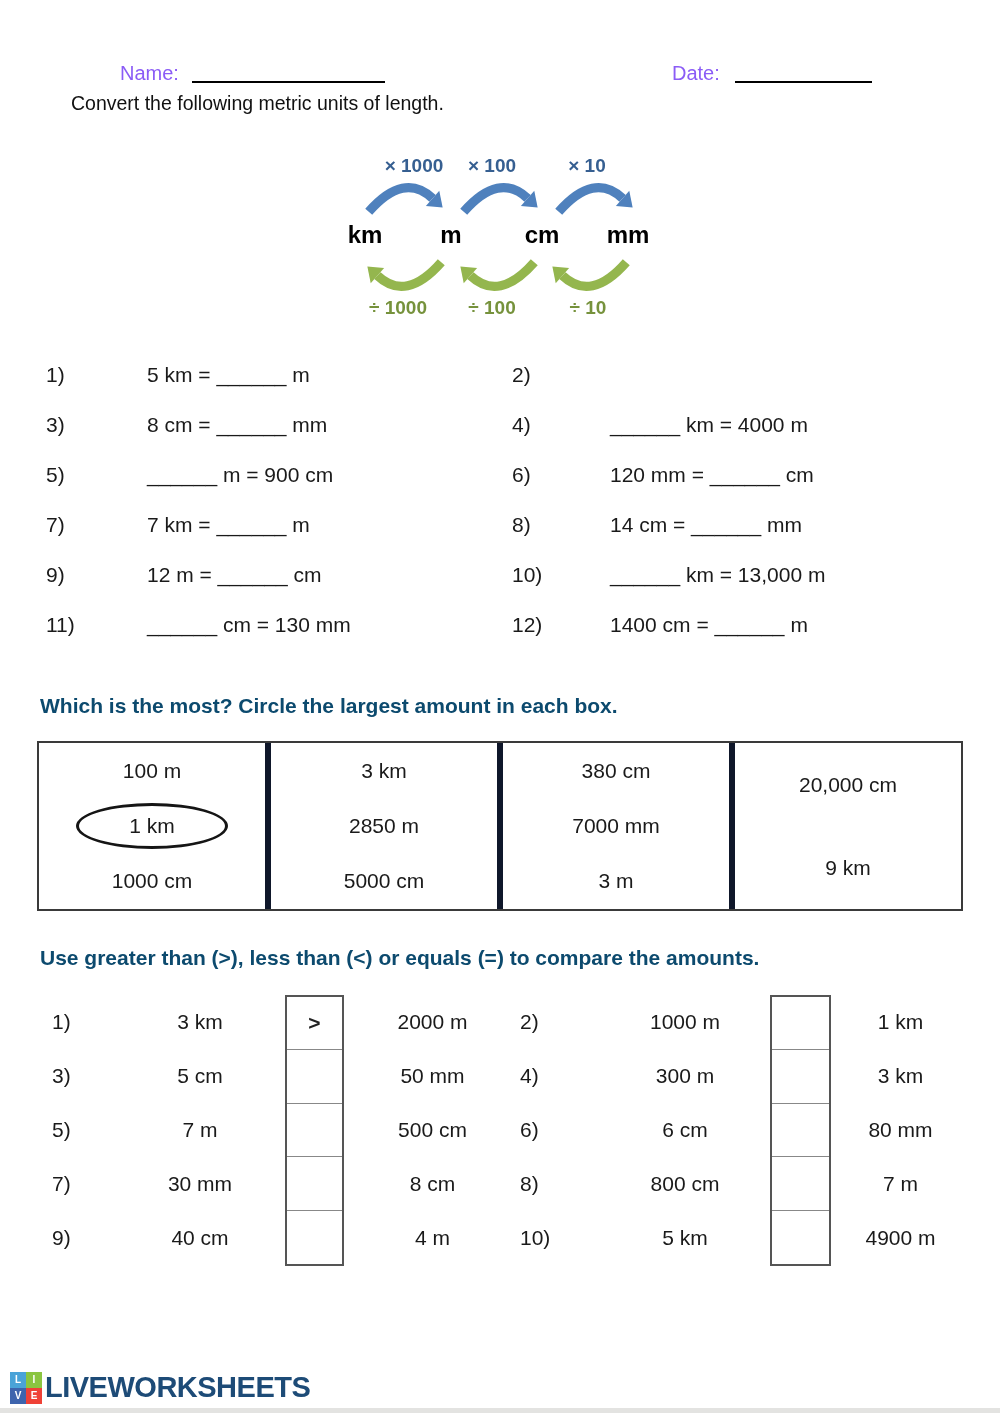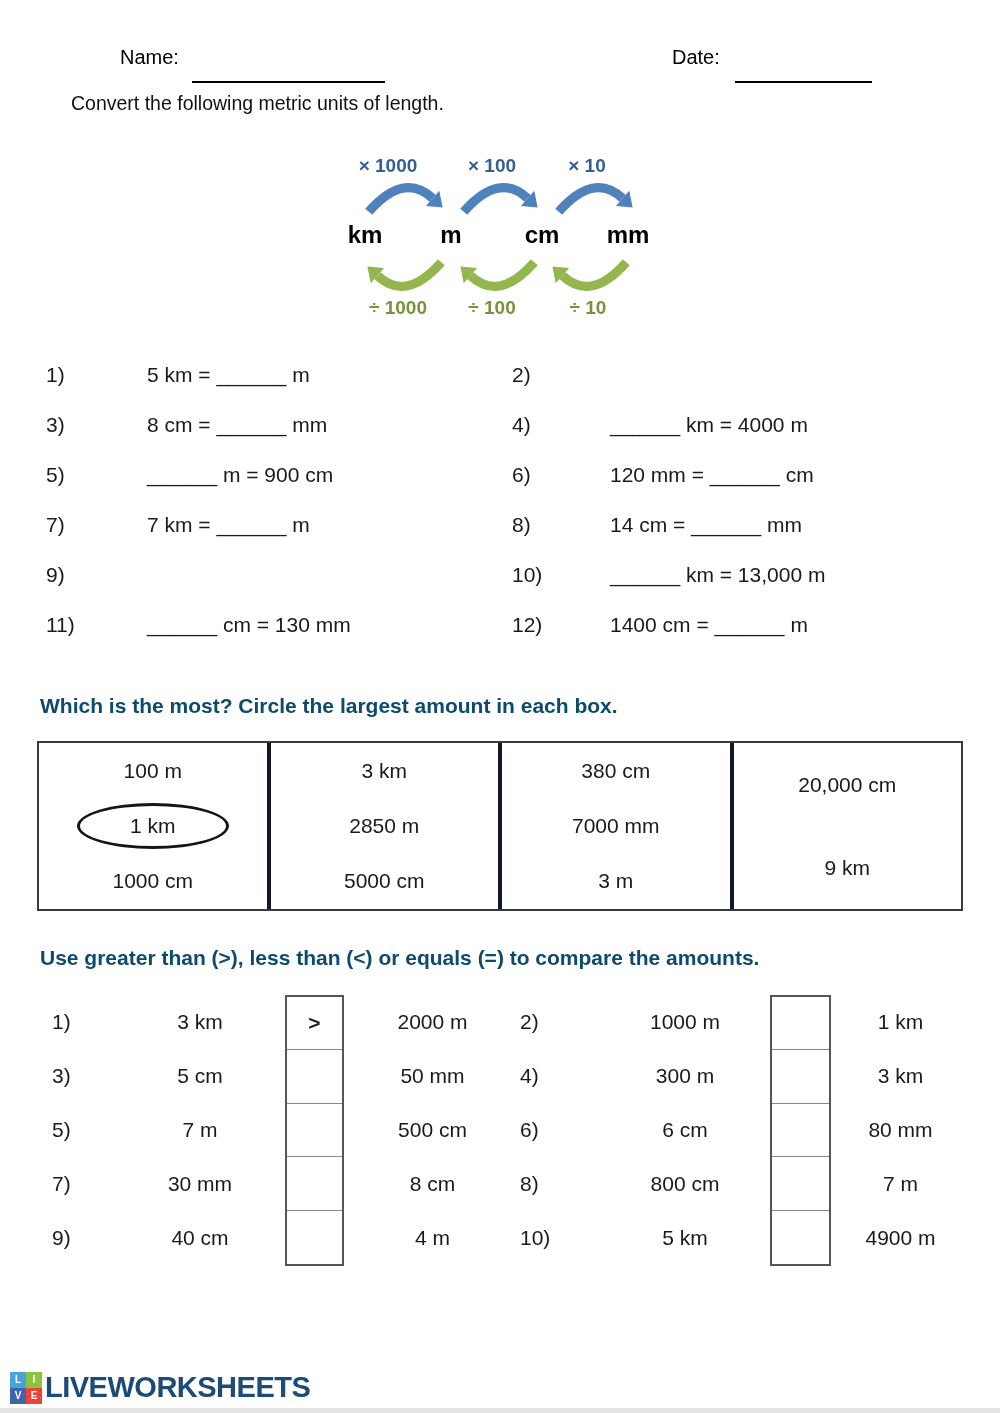--- a/index.html
+++ b/index.html
@@ -2,21 +2,21 @@
 <html><head>
 <meta charset="utf-8">
 <style>
   html,body{margin:0;padding:0;}
   body{
     width:1000px;height:1413px;background:#ffffff;position:relative;overflow:hidden;
     font-family:"Liberation Sans","DejaVu Sans",sans-serif;color:#1a1a1a;
   }
 
   
-  .hdr-label{position:absolute;top:46px;font-size:20px;color:#000000;}
+  .hdr-label{position:absolute;top:62px;font-size:20px;color:#8b5cf6;}
   .hdr-line{position:absolute;top:81px;border-bottom:2px solid #000;height:0;}
 
   
   .title-line{position:absolute;left:71px;top:92px;font-size:19.5px;color:#111;}
 
   
   .diagram{position:absolute;left:330px;top:157px;width:345px;height:172px;}
   .mult-label{position:absolute;top:-2px;transform:translateX(-50%);font-size:19px;font-weight:bold;color:#365f91;white-space:nowrap;}
   .div-label{position:absolute;top:140px;transform:translateX(-50%);font-size:19px;font-weight:bold;color:#76923c;white-space:nowrap;}
   .unit-label{position:absolute;top:64px;transform:translateX(-50%);font-size:24px;font-weight:bold;color:#000;white-space:nowrap;}
@@ -27,21 +27,21 @@
   .conv-num{position:absolute;left:46px;}
   .conv-text{position:absolute;left:147px;white-space:nowrap;}
   .conv-num.r{left:512px;}
   .conv-text.r{left:610px;}
 
   
   .section-heading{position:absolute;left:40px;font-size:21px;font-weight:bold;color:#0c4a6e;white-space:nowrap;}
 
   
   .big-table{position:absolute;left:37px;top:741px;width:926px;height:170px;border:2px solid #3a3a3a;box-sizing:border-box;display:flex;}
-  .big-col{flex:1;border-right:4px solid #0f172a;display:flex;flex-direction:column;}
+  .big-col{flex:1;border-right:6px solid #0f172a;display:flex;flex-direction:column;}
   .big-col:last-child{border-right:none;}
   .big-cell{flex:1;display:flex;align-items:center;justify-content:center;font-size:21px;}
   .circle-mark{display:flex;align-items:center;justify-content:center;width:146px;height:40px;border:3px solid #151515;border-radius:50%;}
 
   
   .cmp-row{position:absolute;left:0;width:1000px;height:54px;line-height:54px;font-size:21px;}
   .cmp-num{position:absolute;left:52px;width:62px;}
   .cmp-a{position:absolute;left:115px;width:170px;text-align:center;}
   .cmp-b{position:absolute;left:350px;width:165px;text-align:center;}
   .cmp-num.r2{left:520px;}
@@ -66,21 +66,21 @@
 <body>
 
 <span class="hdr-label" style="left:120px">Name:</span>
 <div class="hdr-line" style="left:192px;width:193px"></div>
 <span class="hdr-label" style="left:672px">Date:</span>
 <div class="hdr-line" style="left:735px;width:137px"></div>
 
 <div class="title-line">Convert the following metric units of length.</div>
 
 <div class="diagram">
-  <span class="mult-label" style="left:58px">× 1000</span>
+  <span class="mult-label" style="left:84px">× 1000</span>
   <span class="mult-label" style="left:162px">× 100</span>
   <span class="mult-label" style="left:257px">× 10</span>
 
   <svg class="arrow-svg" style="left:32px;top:24px" viewBox="0 0 100 44">
     <path d="M8 36 Q 50 -12 84 20" fill="none" stroke-width="11" stroke="#4f81bd"></path>
     <polygon points="96,31 76,29 92,11" fill="#4f81bd"></polygon>
   </svg>
   <svg class="arrow-svg" style="left:127px;top:24px" viewBox="0 0 100 44">
     <path d="M8 36 Q 50 -12 84 20" fill="none" stroke-width="11" stroke="#4f81bd"></path>
     <polygon points="96,31 76,29 92,11" fill="#4f81bd"></polygon>
@@ -131,20 +131,21 @@
   <span class="conv-text r">120 mm = ______ cm</span>
 </div>
 <div class="conv-row" style="top:502px">
   <span class="conv-num">7)</span>
   <span class="conv-text">7 km = ______ m</span>
   <span class="conv-num r">8)</span>
   <span class="conv-text r">14 cm = ______ mm</span>
 </div>
 <div class="conv-row" style="top:552px">
   <span class="conv-num">9)</span>
+  <span class="conv-text">12 m = ______ cm</span>
   <span class="conv-num r">10)</span>
   <span class="conv-text r">______ km = 13,000 m</span>
 </div>
 <div class="conv-row" style="top:602px">
   <span class="conv-num">11)</span>
   <span class="conv-text">______ cm = 130 mm</span>
   <span class="conv-num r">12)</span>
   <span class="conv-text r">1400 cm = ______ m</span>
 </div>
 

